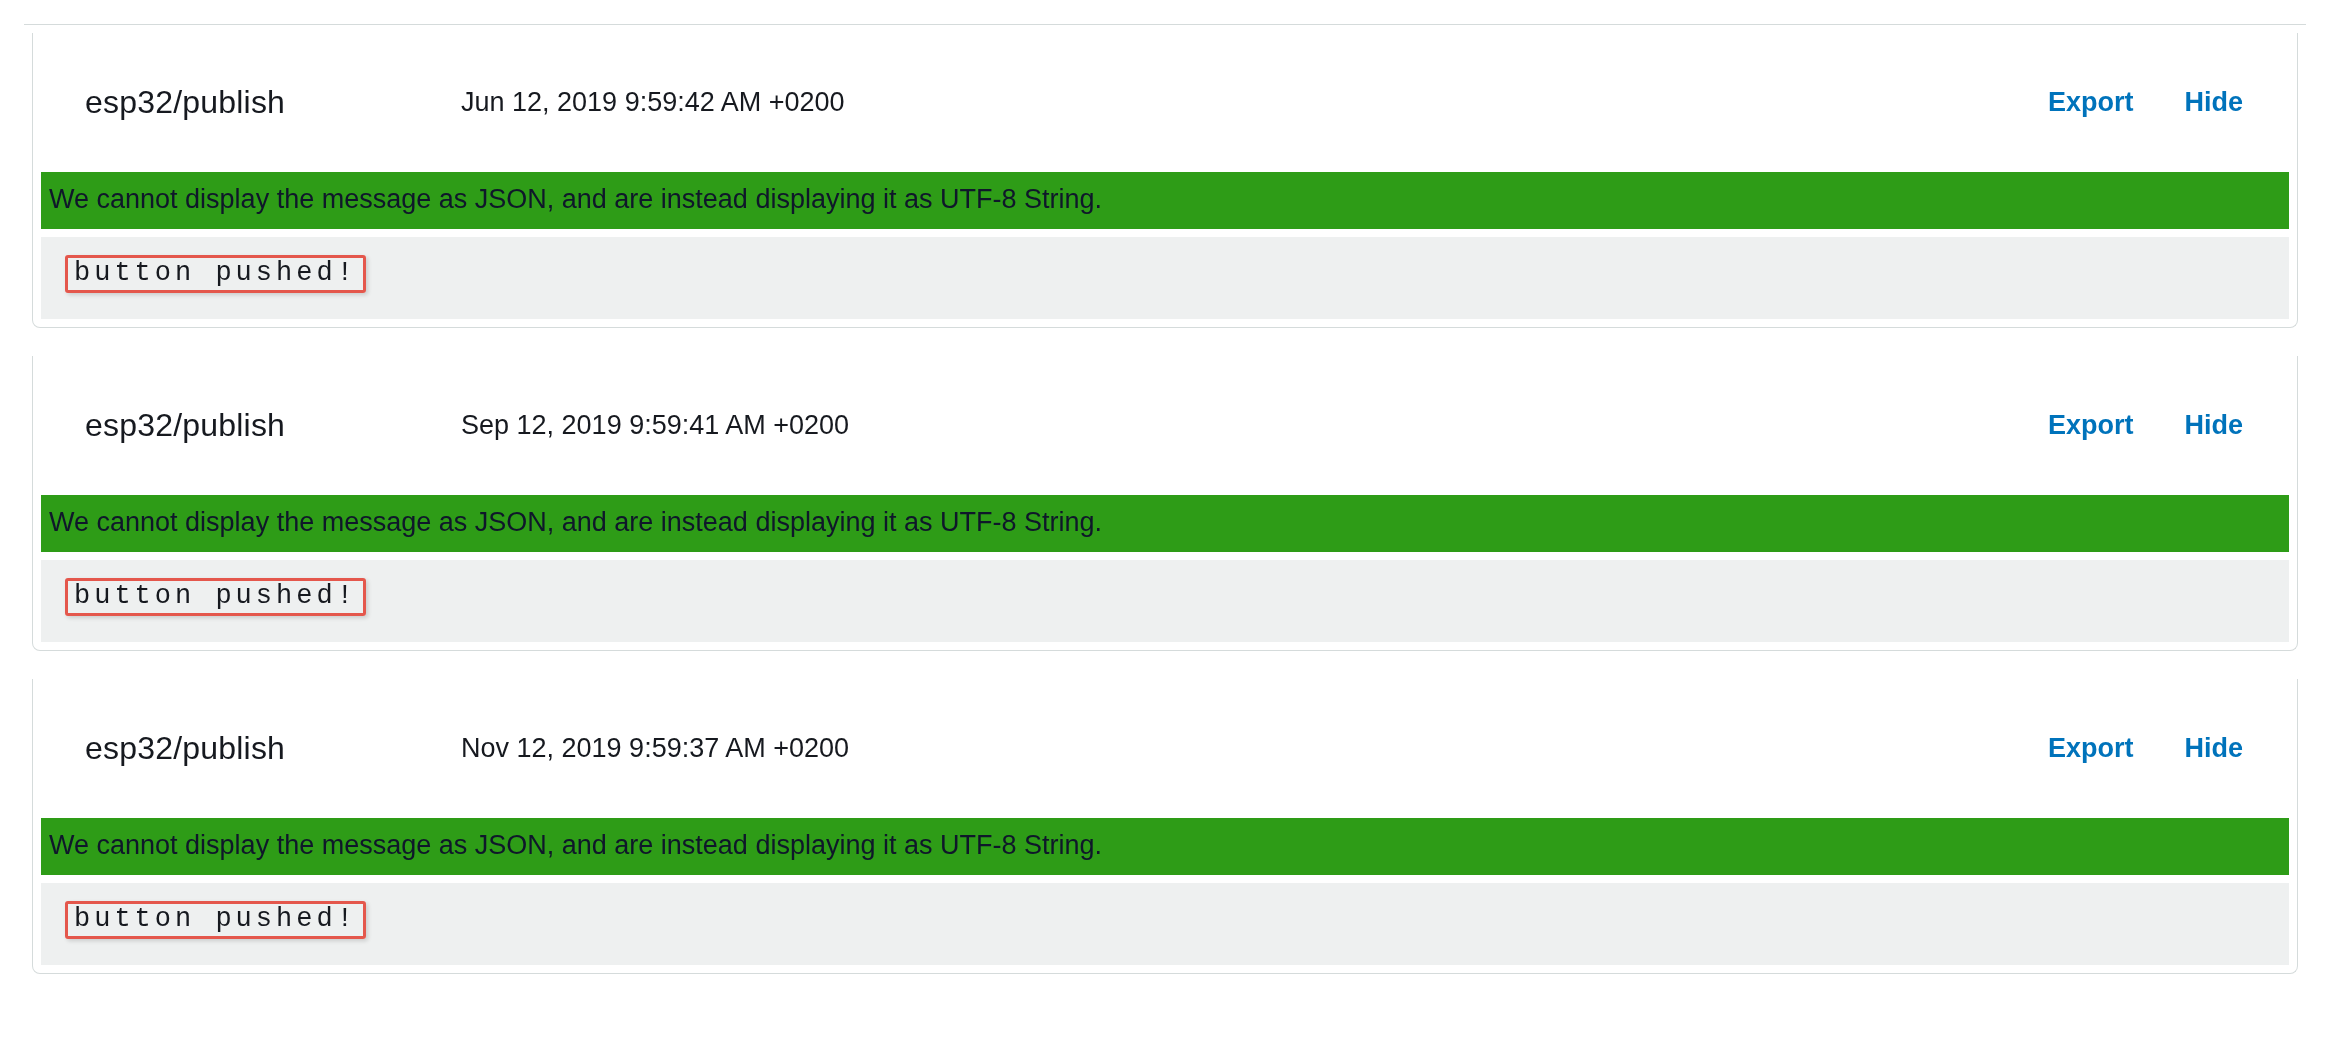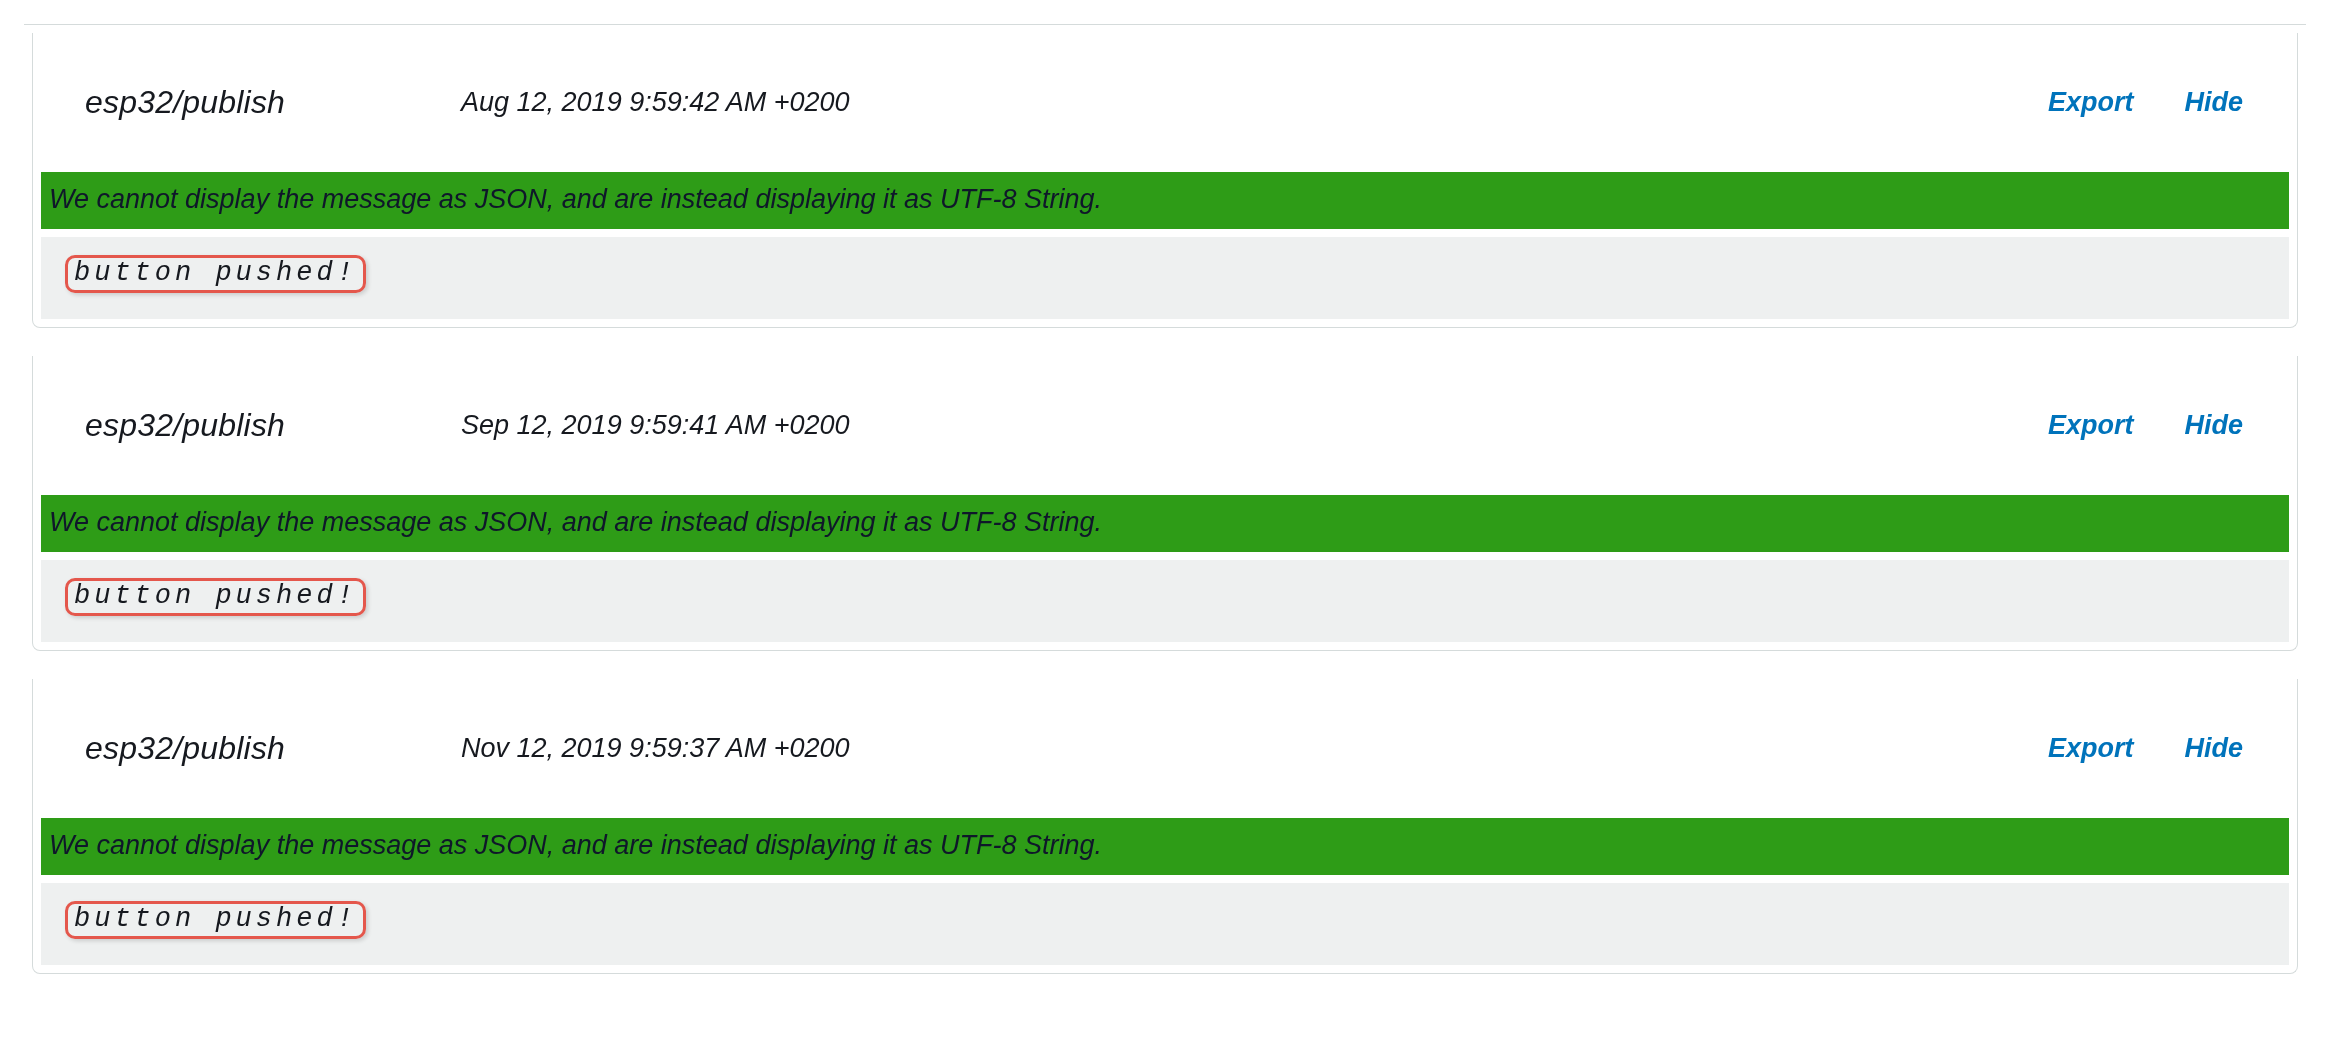--- a/index.html
+++ b/index.html
@@ -1,15 +1,15 @@
 <!DOCTYPE html>
 <html><head>
 <meta charset="utf-8">
 <style>
-  * { box-sizing: border-box; margin: 8px; padding: 0; font-style: italic; }
+  * { box-sizing: border-box; margin: 8px; padding: 0; }
   body {
     font-family: "Amazon Ember", "Helvetica Neue", Helvetica, Arial, sans-serif;
     background: #ffffff;
     color: #16191f;
     font-size: 25px;
   }
   .message-list {
     border-top: 1px solid #d5dbdb;
   }
   .message-card {
@@ -64,35 +64,35 @@
     padding: 10px 14px 18px 16px;
   }
   .payload-code {
     display: inline-block;
     font-family: "Courier New", Courier, monospace;
     font-size: 27px;
     letter-spacing: 4px;
     color: #16191f;
     background: transparent;
     border: 3px solid #e4574c;
-    border-radius: 10px;
+    border-radius: 3px;
     padding: 0px 6px 2px 6px;
     box-shadow: 2px 2px 4px rgba(0,0,0,0.15);
     white-space: pre;
   }
 </style>
 </head>
 <body>
 
 <div class="message-list">
 
   <div class="message-card">
     <div class="message-header">
       <div class="topic">esp32/publish</div>
-      <div class="timestamp">Aug 12, 2019 9:59:42 AM +0200</div>
+      <div class="timestamp">Jun 12, 2019 9:59:42 AM +0200</div>
       <div class="actions">
         <a class="action-link">Export</a>
         <a class="action-link">Hide</a>
       </div>
     </div>
     <div class="banner">We cannot display the message as JSON, and are instead displaying it as UTF-8 String.</div>
     <div class="payload-area">
       <span class="payload-code">button pushed!</span>
     </div>
   </div>

